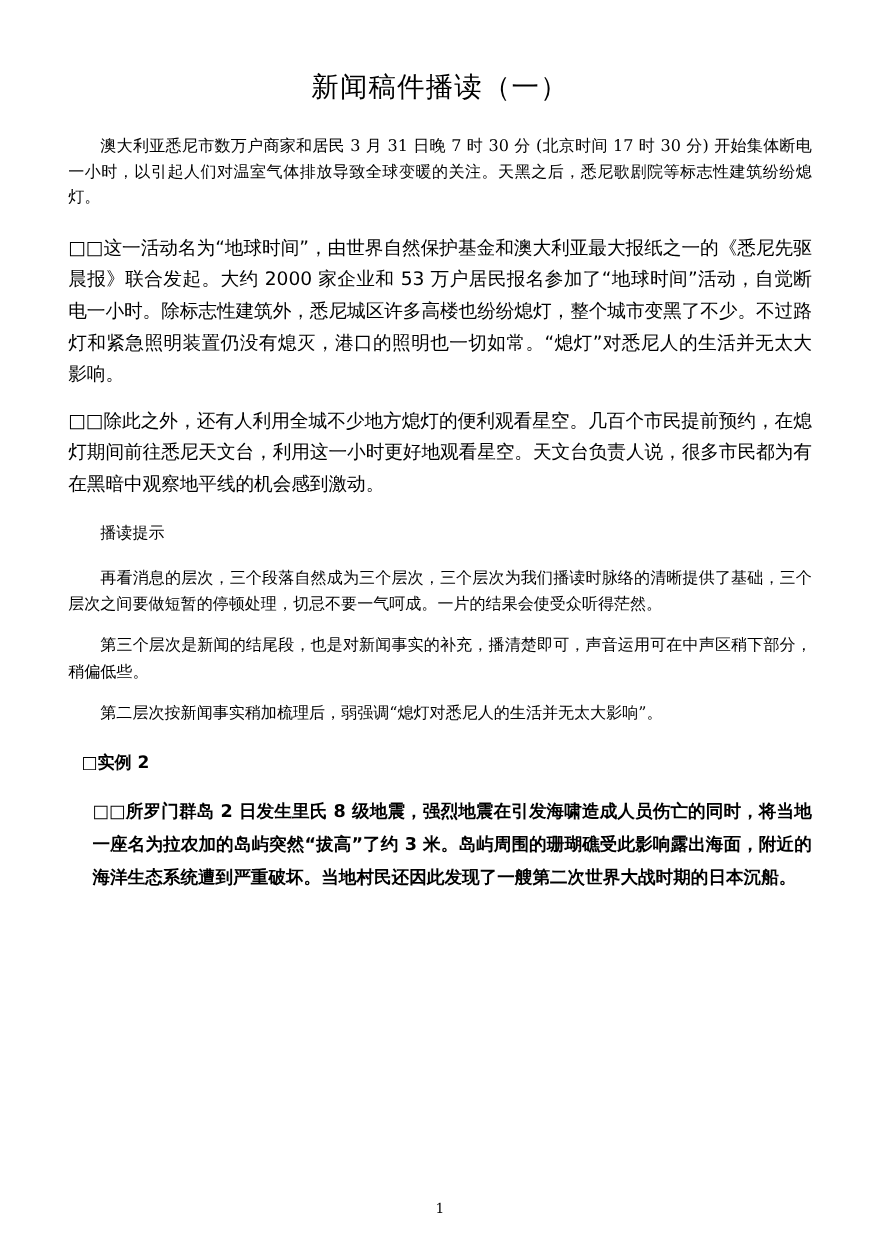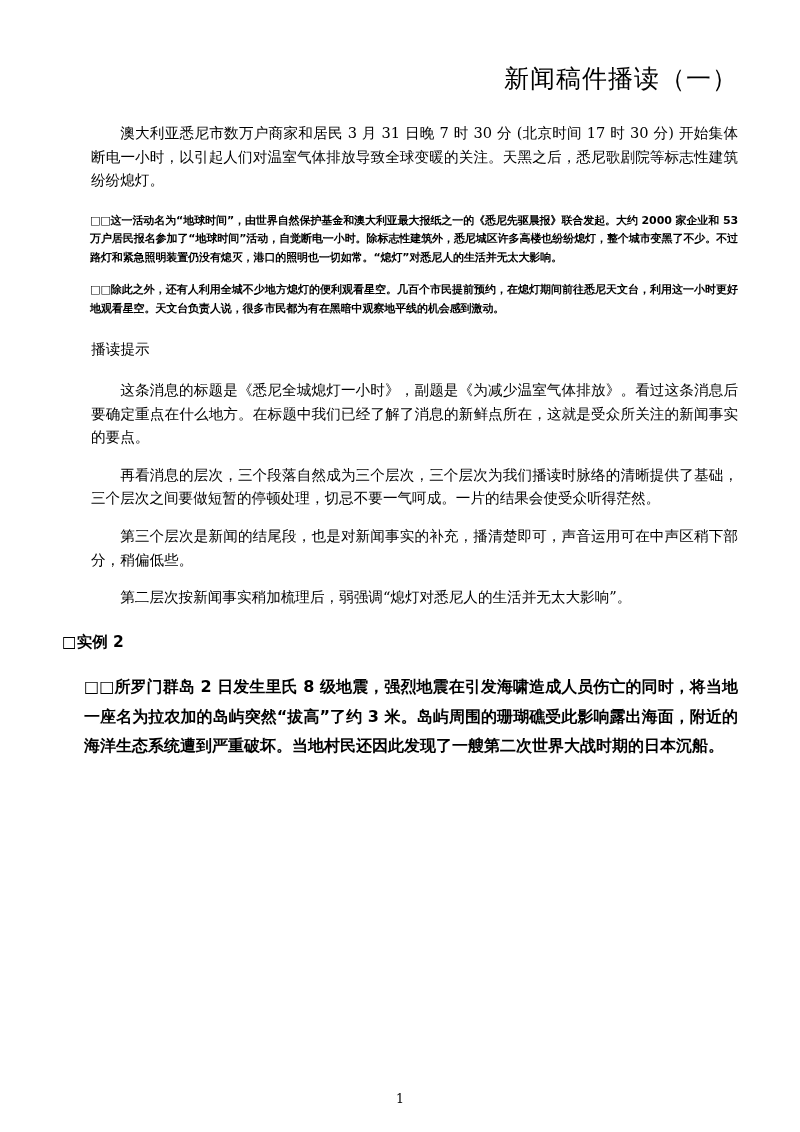--- a/index.html
+++ b/index.html
@@ -16,58 +16,56 @@
     overflow: hidden;
   }
   .page {
     width: 800px;
     height: 1132px;
     box-sizing: border-box;
     padding: 44px 62px 30px 62px;
     position: relative;
   }
   .doc-title {
-    text-align: right;
+    text-align: center;
     font-size: 25px;
     font-weight: 400;
     letter-spacing: 1px;
     margin: 18px 0 26px 0;
     font-family: "DejaVu Serif", "Liberation Serif", serif;
   }
   p {
     margin: 0 0 14px 0;
     line-height: 1.62;
     text-align: justify;
     text-justify: inter-ideograph;
     font-family: Liberation Serif, serif;
   }
   .p-normal {
     font-size: 14.6px;
     text-indent: 2em;
     font-family: "DejaVu Serif", "Liberation Serif", serif;
-    margin-left: 29px;
   }
   .p-bold {
-    font-size: 11px;
-    font-weight: bold;
+    font-size: 17px;
+    font-weight: normal;
     font-family: "DejaVu Sans", "Liberation Sans", sans-serif;
     letter-spacing: -0.1px;
     line-height: 1.68;
-    margin-left: 28px;
   }
   .p-hint {
     font-size: 14.6px;
     text-indent: 2em;
     margin-bottom: 16px;
   }
   .p-heading2 {
     font-size: 15.5px;
     font-weight: bold;
     font-family: "DejaVu Sans", "Liberation Sans", sans-serif;
-    margin: 22px 0 18px 0;
+    margin: 22px 0 18px 12px;
     line-height: 1.5;
   }
   .p-bold-large {
     font-size: 16px;
     font-weight: bold;
     font-family: "DejaVu Sans", "Liberation Sans", sans-serif;
     line-height: 1.85;
     margin-bottom: 20px;
     text-align: justify;
     margin-left: 22px;
@@ -95,21 +93,20 @@
   <div class="spacer-sm"></div>
 
   <p class="p-bold">□□这一活动名为“地球时间”，由世界自然保护基金和澳大利亚最大报纸之一的《悉尼先驱晨报》联合发起。大约 2000 家企业和 53 万户居民报名参加了“地球时间”活动，自觉断电一小时。除标志性建筑外，悉尼城区许多高楼也纷纷熄灯，整个城市变黑了不少。不过路灯和紧急照明装置仍没有熄灭，港口的照明也一切如常。“熄灯”对悉尼人的生活并无太大影响。</p>
 
   <p class="p-bold">□□除此之外，还有人利用全城不少地方熄灯的便利观看星空。几百个市民提前预约，在熄灯期间前往悉尼天文台，利用这一小时更好地观看星空。天文台负责人说，很多市民都为有在黑暗中观察地平线的机会感到激动。</p>
 
   <div class="spacer-sm"></div>
 
   <p class="p-hint">播读提示</p>
 
-  <p class="p-normal">这条消息的标题是《悉尼全城熄灯一小时》，副题是《为减少温室气体排放》。看过这条消息后要确定重点在什么地方。在标题中我们已经了解了消息的新鲜点所在，这就是受众所关注的新闻事实的要点。</p>
 
   <p class="p-normal">再看消息的层次，三个段落自然成为三个层次，三个层次为我们播读时脉络的清晰提供了基础，三个层次之间要做短暂的停顿处理，切忌不要一气呵成。一片的结果会使受众听得茫然。</p>
 
 
   <p class="p-normal">第三个层次是新闻的结尾段，也是对新闻事实的补充，播清楚即可，声音运用可在中声区稍下部分，稍偏低些。</p>
 
   <p class="p-normal">第二层次按新闻事实稍加梳理后，弱强调“熄灯对悉尼人的生活并无太大影响”。</p>
 
   <p class="p-heading2">□实例 2</p>
 

